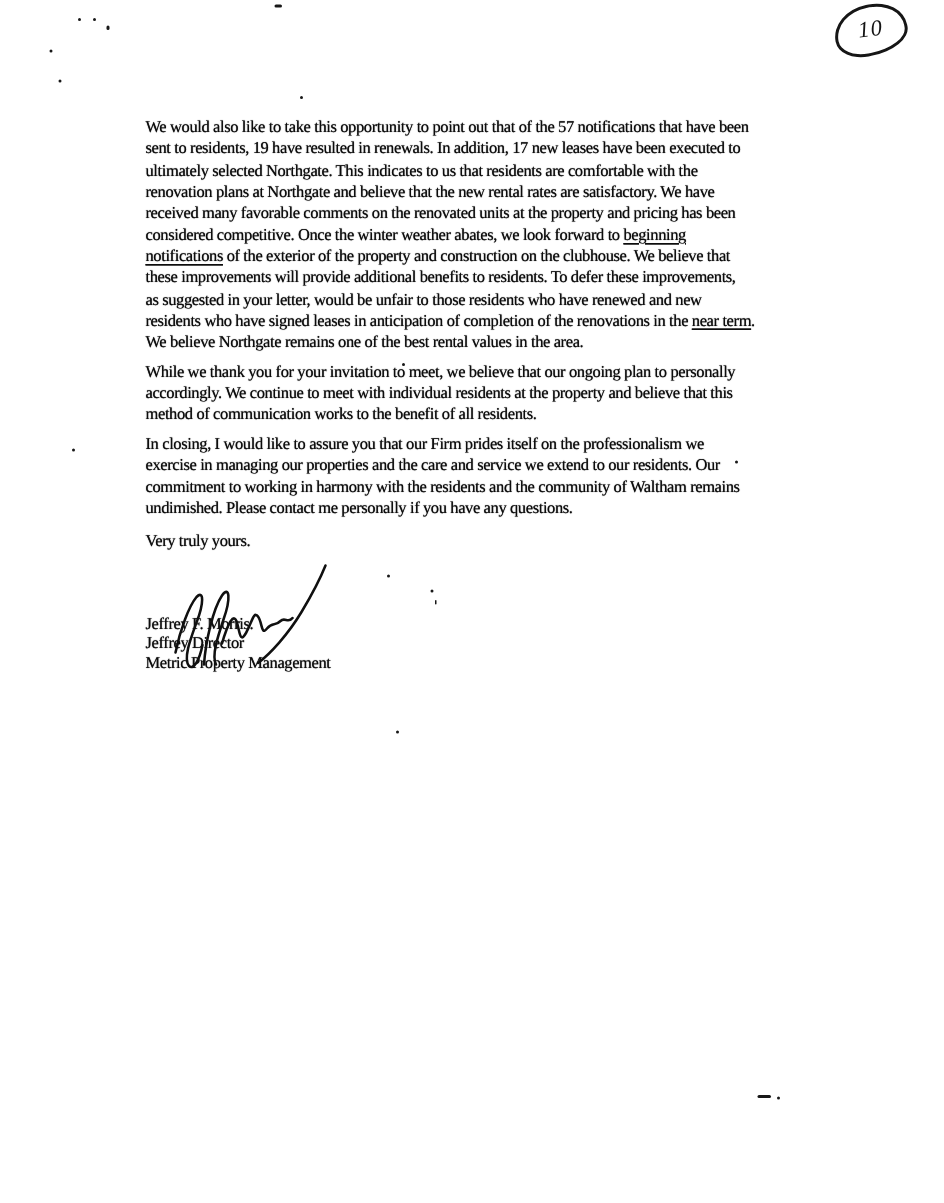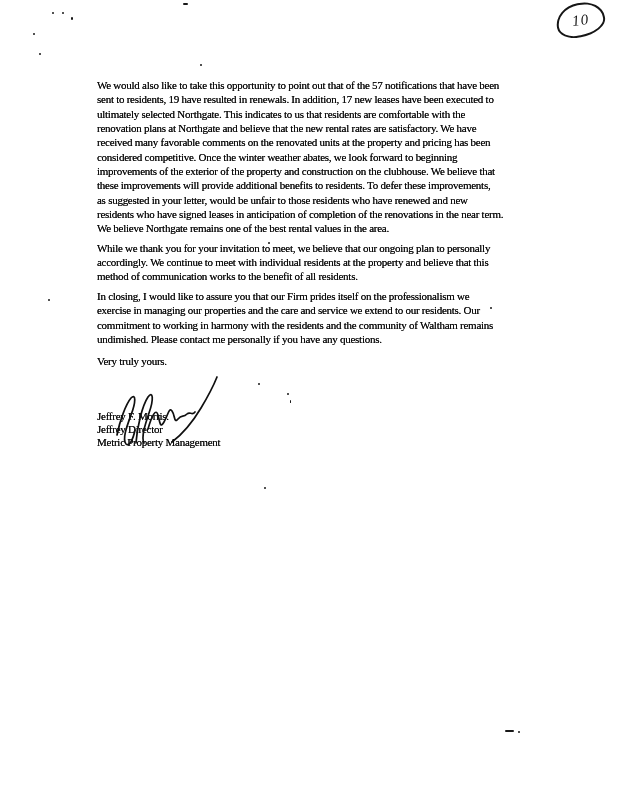--- a/index.html
+++ b/index.html
@@ -24,20 +24,21 @@
   .line {
     white-space: nowrap;
     height: 14.35px;
     line-height: 14.35px;
     font-size: 11px;
     letter-spacing: -0.26px;
     color: #0d0d0d;
     text-shadow: 0 0 0.6px rgba(5,5,5,0.9);
   }
   .u {
+    text-decoration: underline;
     text-underline-offset: 1.5px;
     text-decoration-thickness: 1px;
   }
   .closing { margin-top: 8px; font-family: Liberation Serif, serif; }
   .sigblock { margin-top: 41px; }
   .sigblock .line {
     height: 13.1px;
     line-height: 13.1px;
   }
   .pagenum {
@@ -71,21 +72,21 @@
 
   <div class="letter">
     <div>
         <div class="paragraph">
           <div class="line"><span>We would also like to take this opportunity to point out that of the 57 notifications that have been</span></div>
           <div class="line"><span>sent to residents, 19 have resulted in renewals.  In addition, 17 new leases have been executed to</span></div>
           <div class="line"><span>ultimately selected Northgate.  This indicates to us that residents are comfortable with the</span></div>
           <div class="line"><span>renovation plans at Northgate and believe that the new rental rates are satisfactory.  We have</span></div>
           <div class="line"><span>received many favorable comments on the renovated units at the property and pricing has been</span></div>
           <div class="line"><span>considered competitive.   Once the winter weather abates, we look forward to </span><span class="u">beginning</span></div>
-          <div class="line"><span class="u">improvements</span><span> of the exterior of the property and construction on the clubhouse.  We believe that</span></div>
+          <div class="line"><span class="u">notifications</span><span> of the exterior of the property and construction on the clubhouse.  We believe that</span></div>
           <div class="line"><span>these improvements will provide additional benefits to residents.  To defer these improvements,</span></div>
           <div class="line"><span>as suggested in your letter, would be unfair to those residents who have renewed and new</span></div>
           <div class="line"><span>residents who have signed leases in anticipation of completion of the renovations in the </span><span class="u">near term</span><span>.</span></div>
           <div class="line"><span>We believe Northgate remains one of the best rental values in the area.</span></div>
         </div>
         <div class="paragraph">
           <div class="line"><span>While we thank you for your invitation to meet, we believe that our ongoing plan to personally</span></div>
           <div class="line"><span>accordingly.  We continue to meet with individual residents at the property and believe that this</span></div>
           <div class="line"><span>method of communication works to the benefit of all residents.</span></div>
         </div>

